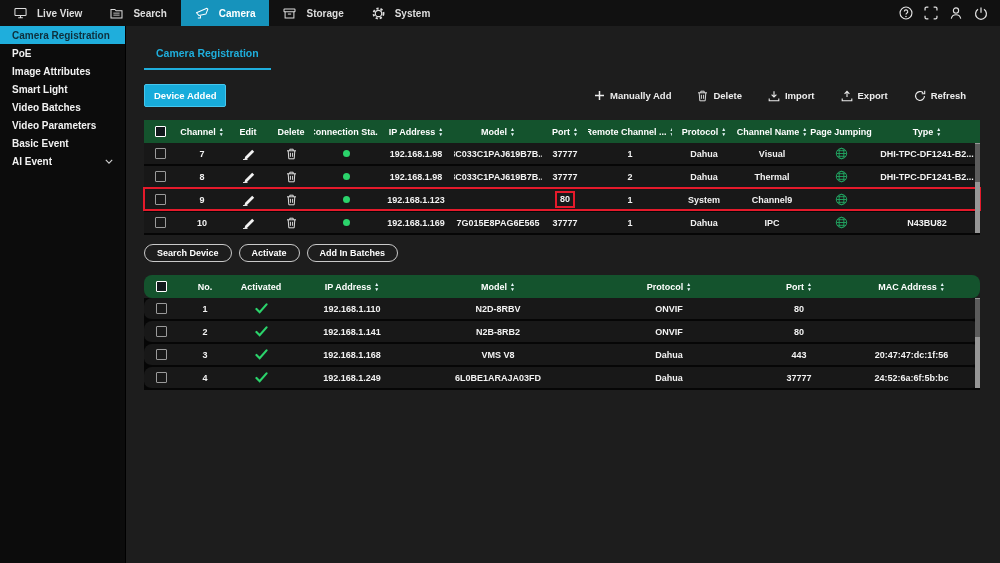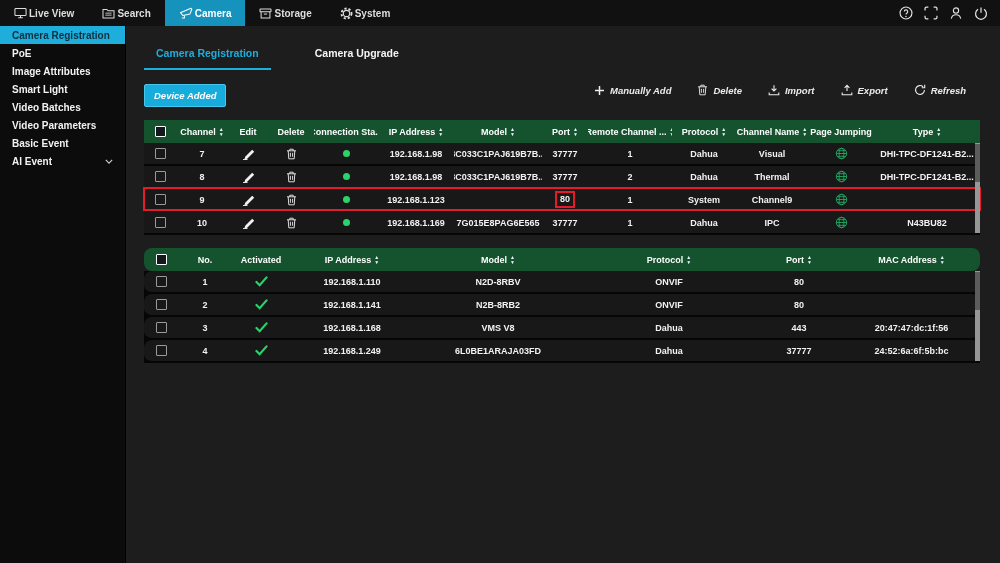--- a/index.html
+++ b/index.html
@@ -6,41 +6,41 @@
   html,body { width:1000px; height:563px; overflow:hidden; background:#000; }
   body { font-family:"Liberation Sans", sans-serif; }
   #app { width:1000px; height:563px; display:flex; flex-direction:column; background:#1c1c1c; }
 
   
   .topbar { height:26px; background:#111; display:flex; align-items:stretch; flex:none; }
   .brand { width:213px; display:flex; align-items:center; gap:7px; padding-left:10px; flex:none; }
   .logo { display:flex; align-items:center; }
   .brand-name { color:#fff; font-size:15px; font-weight:700; letter-spacing:2px; }
   .nav { display:flex; align-items:stretch; }
-  .nav-item { display:flex; align-items:center; gap:2px; padding:0 14px; color:#dedede; font-size:10px; font-weight:700; cursor:default; }
+  .nav-item { display:flex; align-items:center; gap:10px; padding:0 14px; color:#dedede; font-size:10px; font-weight:700; cursor:default; }
   .nav-item svg { display:block; }
   .nav-item.active { background:#1693BC; color:#fff; }
   .right-icons { margin-left:auto; display:flex; align-items:center; gap:11px; padding-right:12px; color:#e2e2e2; }
   .ric { display:flex; align-items:center; }
 
   
   .content { flex:1; display:flex; min-height:0; }
   .sidebar { width:125px; background:#0c0c0c; flex:none; }
   .side-item { height:18px; display:flex; align-items:center; justify-content:space-between; padding:0 12px; color:#f2f2f2; font-size:10px; font-weight:700; }
   .side-item.active { background:#1FAEDC; color:#0e2f3c; }
   .chev { color:#cfcfcf; display:flex; align-items:center; }
   .main { flex:1; background:#1d1d1d; border-left:1px solid #000; padding:0 20px 0 18px; min-width:0; }
 
   
   .tabs { margin-top:21px; display:flex; gap:32px; }
   .tab { font-size:10.5px; font-weight:700; color:#f5f5f5; padding:0 12px 9px; }
   .tab.active { color:#1FAEDC; border-bottom:2px solid #1FAEDC; }
 
   
-  .bar { margin-top:14px; display:flex; align-items:flex-start; justify-content:space-between;font-style:italic; }
+  .bar { margin-top:14px; display:flex; align-items:center; justify-content:space-between; }
   .device-added { display:inline-block; background:#17ACDB; border:1px solid #45c6ee; color:#fff; font-size:9.5px; font-weight:700; padding:5px 9px; border-radius:2px; }
   .toolbar { display:flex; align-items:center; gap:26px; margin-right:14px; }
   .tool { display:flex; align-items:center; gap:5px; color:#ececec; font-size:9.5px; font-weight:700; }
   .tool svg { display:block; }
 
   
   .tbl { margin-top:13px; width:836px; position:relative; }
   .t1 .thead, .t1 .trow { display:grid; grid-template-columns:32px 52px 40px 46px 64px 76px 88px 46px 84px 64px 72px 66px minmax(0,1fr); }
   .t2 .thead, .t2 .trow { display:grid; grid-template-columns:35px 52px 60px 122px 170px 172px 88px minmax(0,1fr);border-radius:8px; }
   .thead { background:#14532d; height:23px; align-items:center; }
@@ -173,21 +173,20 @@
           <div class="chev">
             <svg width="8" height="5" viewBox="0 0 10 6">
               <path d="M1 1l4 4 4-4" fill="none" stroke="currentColor" stroke-width="1.4"></path>
             </svg>
           </div>
         </div>
       </aside>
     <main class="main">
       <div class="tabs" id="tabsEl">
           <div class="tab active">Camera Registration</div>
-          <div class="tab">Camera Upgrade</div>
         </div>
       <div class="bar">
         <span class="device-added">Device Added</span>
         <div class="toolbar" id="toolbarEl">
             <div class="tool">
               <div class="tico">
                 <svg width="11" height="11" viewBox="0 0 11 11">
                   <path d="M5.5 1v9M1 5.5h9" stroke="currentColor" stroke-width="1.5" fill="none"></path>
                 </svg>
               </div>
@@ -449,20 +448,25 @@
                   </g>
                 </svg>
               </div>
               <div class="cell">N43BU82</div>
             </div>
             <div class="scrollbar">
               <div class="thumb"></div>
             </div>
           </div>
         </section>
+      <div class="actions" id="actionsEl">
+          <button class="action">Search Device</button>
+          <button class="action">Activate</button>
+          <button class="action">Add In Batches</button>
+        </div>
       <section class="tbl t2" id="t2">
           <div class="thead">
             <div class="hcell">
               <div class="cb hd"></div>
             </div>
             <div class="hcell">
               <div class="hlabel">No.</div>
             </div>
             <div class="hcell">
               <div class="hlabel">Activated</div>

